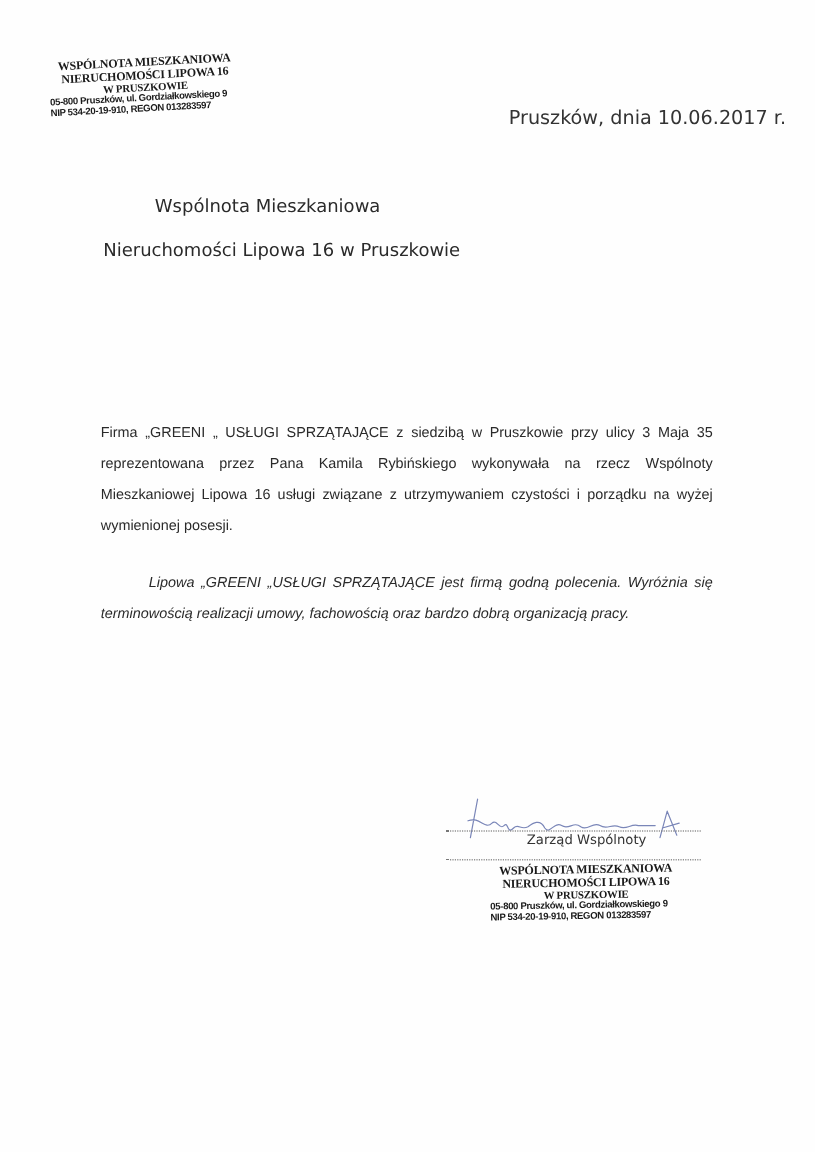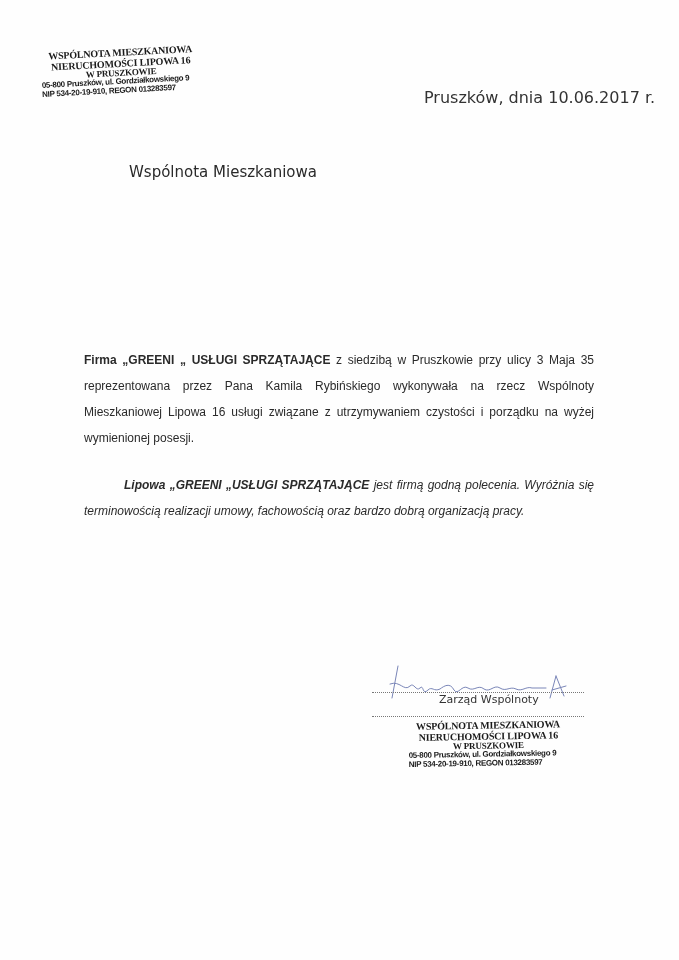--- a/index.html
+++ b/index.html
@@ -28,21 +28,21 @@
       position: absolute; font-family: "DejaVu Sans", sans-serif; font-size: 15px; color: #2a2a2a;
     }
     .addr1 { left: 129px; top: 163px; }
     .addr2 { left: 86px; top: 199px; }
     .para {
       position: absolute; left: 84px; width: 510px; font-family: "Liberation Sans", sans-serif;
       font-size: 12px; line-height: 26px; color: #2a2a2a; text-align: justify;
     }
     .p1 { top: 347px; text-indent: 0; }
     .p2 { top: 472px; font-style: italic; text-indent: 40px; }
-    .para b { font-weight: bold; }
+    .para b { font-weight: normal; }
     .signature-block { position: absolute; left: 370px; top: 650px; width: 220px; }
     .board {
       position: absolute; left: 69px; top: 3px; font-family: "DejaVu Sans", sans-serif;
       font-size: 11px; color: #333; white-space: nowrap; margin-top: 40px;
     }
     .dots {
       position: absolute; left: 2px; width: 212px; height: 0; border-top: 1px dotted #777;
     }
     .dots1 { top: 42px; }
     .dots2 { top: 66px; }
@@ -57,20 +57,21 @@
     <div class="l1">WSPÓLNOTA MIESZKANIOWA</div>
     <div class="l2">NIERUCHOMOŚCI  LIPOWA 16</div>
     <div class="l3">W PRUSZKOWIE</div>
     <div class="l4">05-800 Pruszków, ul. Gordziałkowskiego 9</div>
     <div class="l5">NIP 534-20-19-910, REGON 013283597</div>
   </div>
 
   <div class="date">Pruszków, dnia 10.06.2017 r.</div>
 
   <div class="addressee addr1">Wspólnota Mieszkaniowa</div>
+  <div class="addressee addr2">Nieruchomości Lipowa 16 w Pruszkowie</div>
 
   <div class="para p1">
     <b>Firma „GREENI „ USŁUGI SPRZĄTAJĄCE</b><span> z siedzibą w Pruszkowie przy ulicy 3 Maja  35 reprezentowana przez Pana Kamila Rybińskiego  wykonywała na rzecz Wspólnoty Mieszkaniowej Lipowa  16 usługi związane z utrzymywaniem czystości i porządku na wyżej wymienionej posesji.</span>
   </div>
 
   <div class="para p2">
     <b>Lipowa „GREENI „USŁUGI SPRZĄTAJĄCE</b><span>  jest firmą godną polecenia.  Wyróżnia się terminowością realizacji umowy, fachowością oraz bardzo dobrą organizacją pracy.</span>
   </div>
 
   <div class="signature-block">

